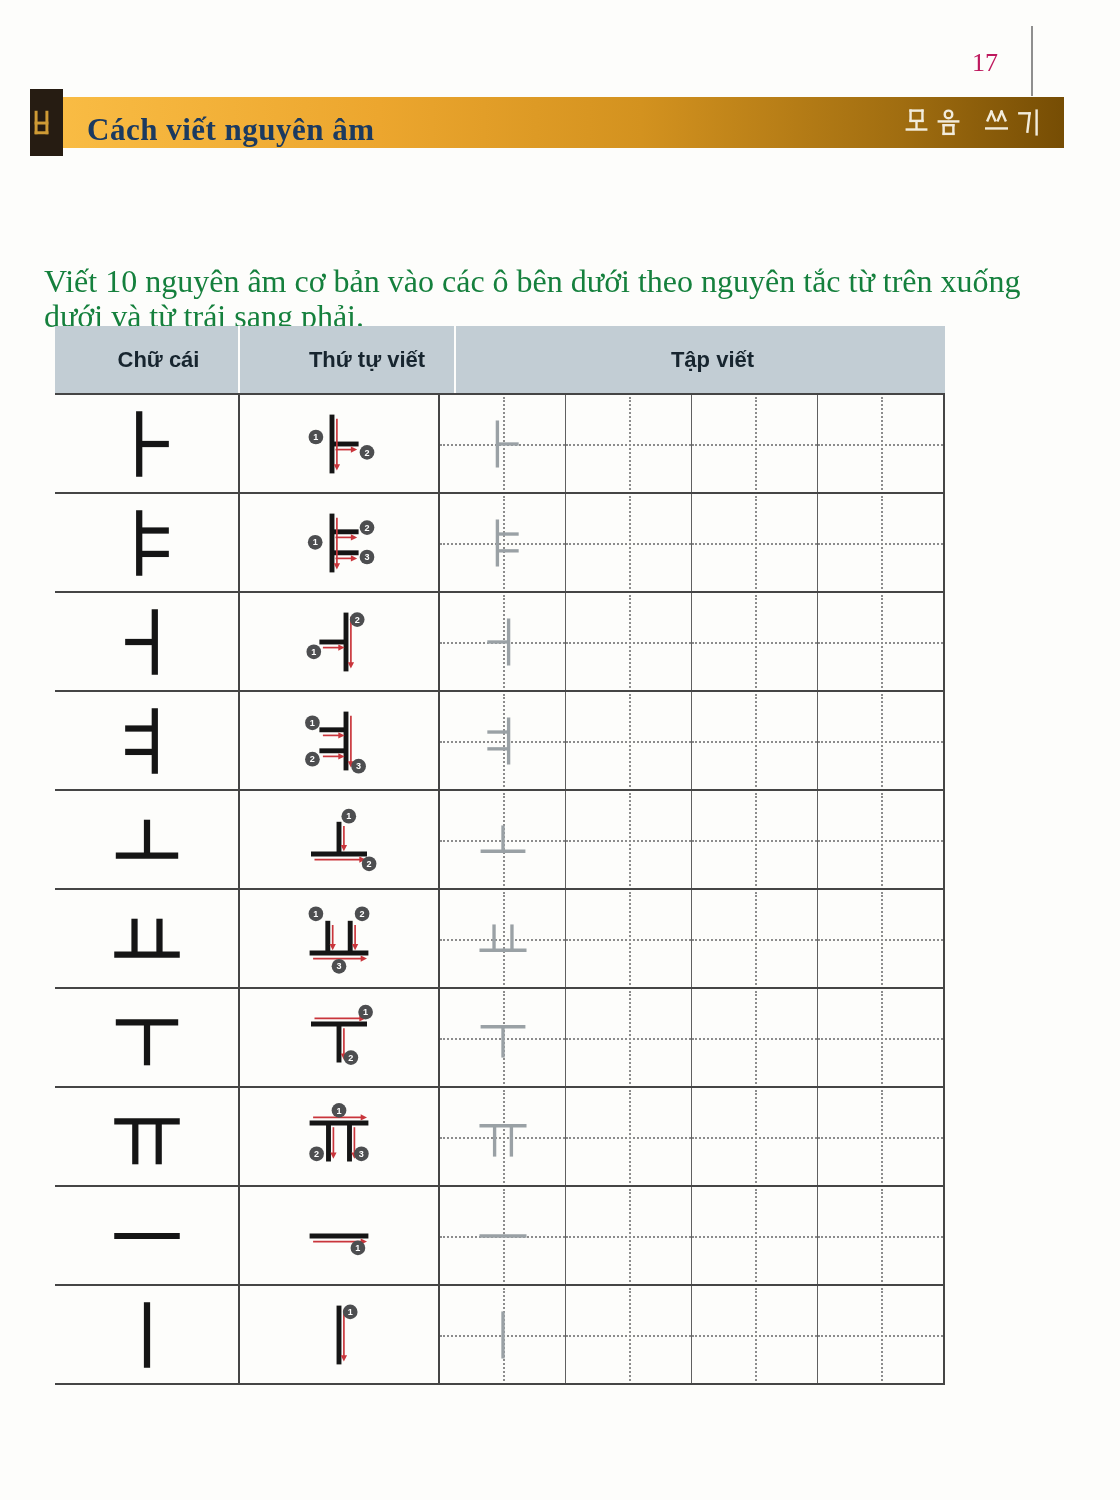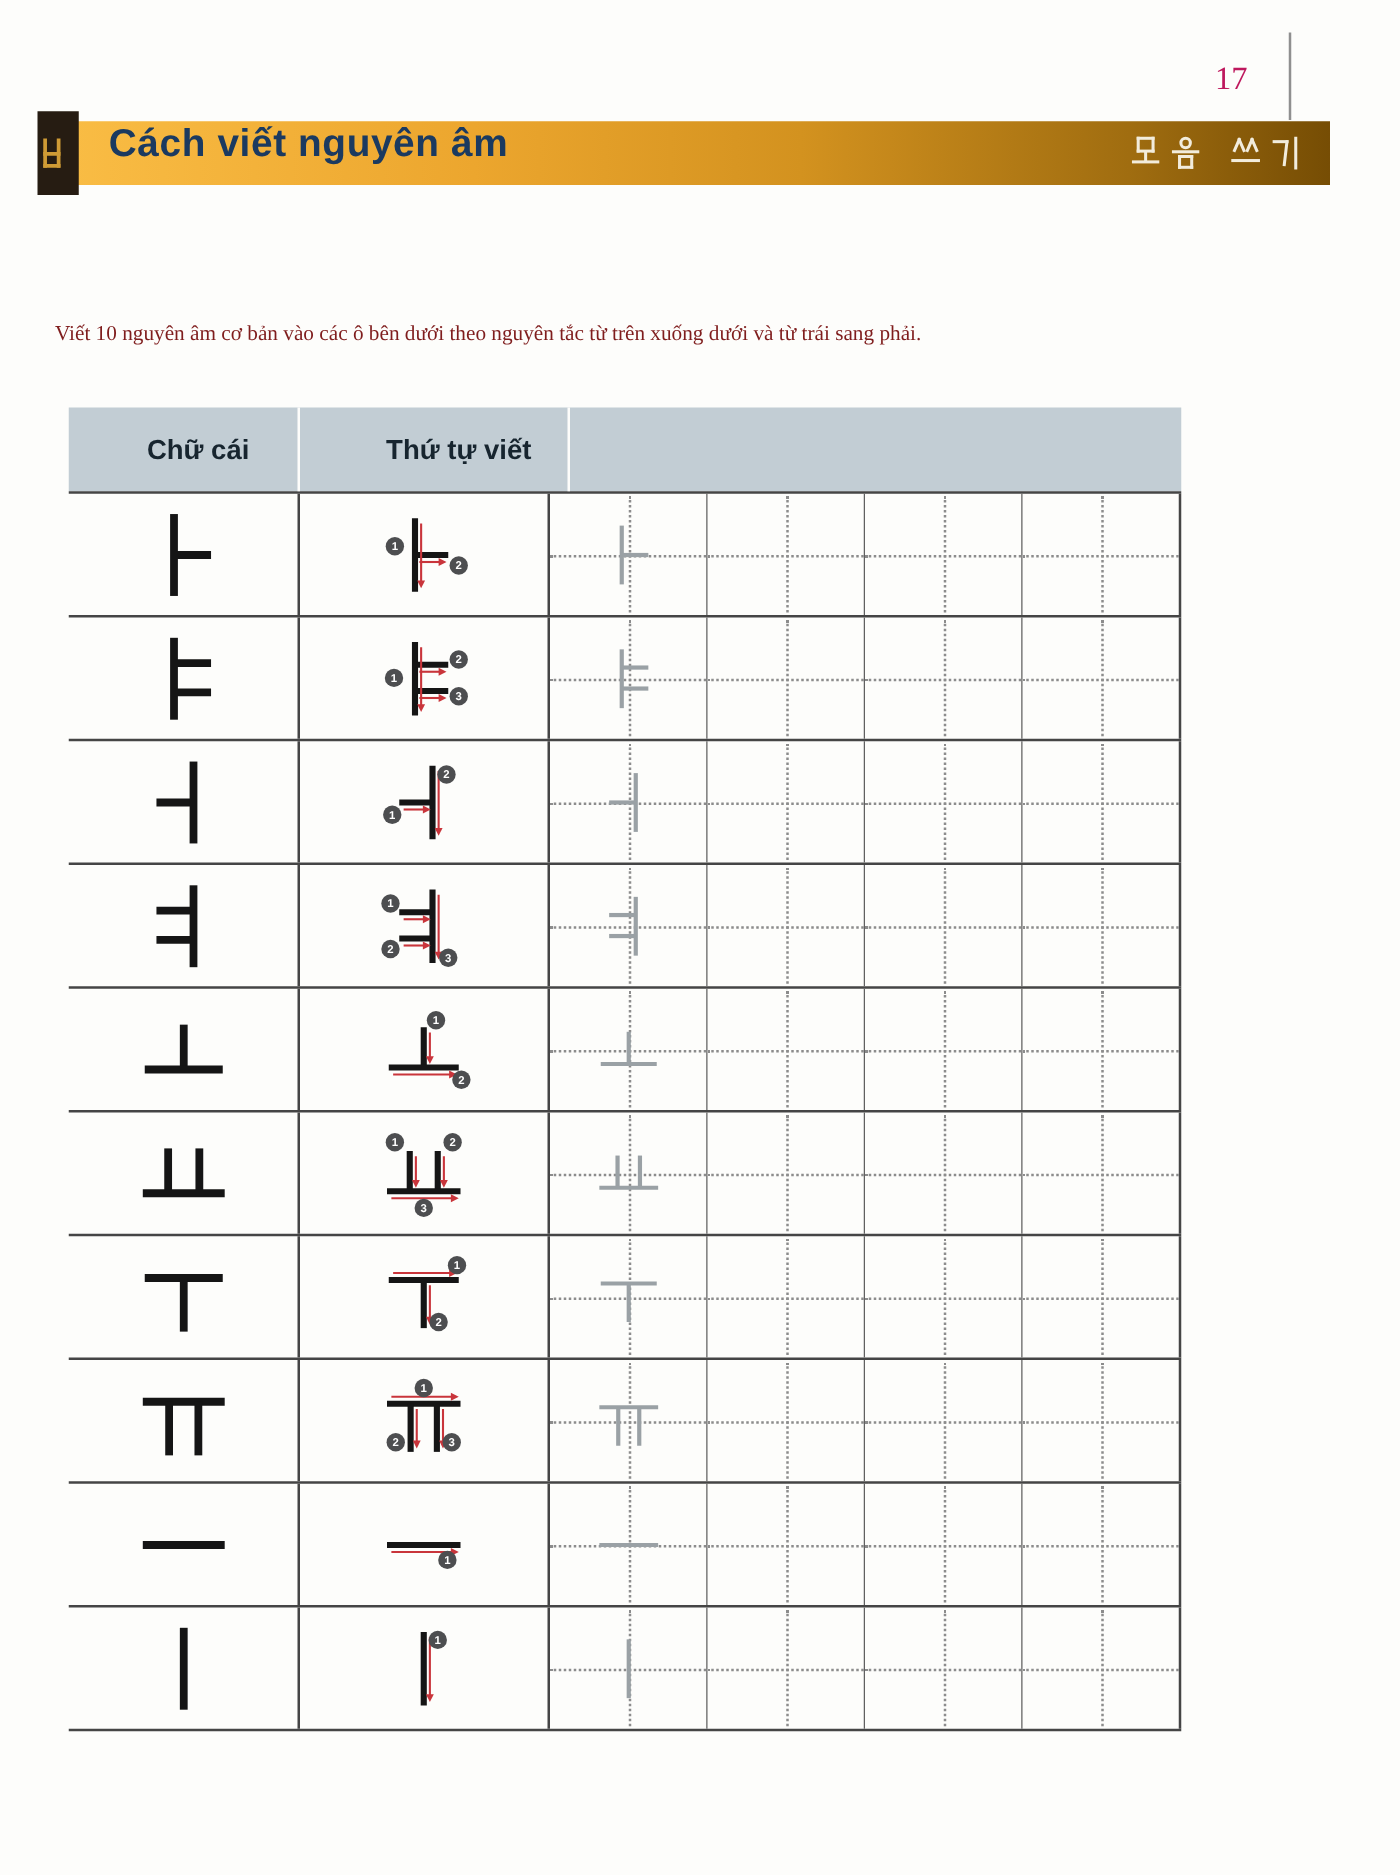--- a/index.html
+++ b/index.html
@@ -12,33 +12,33 @@
   .page{position:relative;width:1120px;height:1500px;}
 
   
   .pageno{position:absolute;left:972px;top:48px;font-family:"Liberation Serif","DejaVu Serif",serif;
     font-size:26px;color:#be185d;}
   .pageno-rule{position:absolute;left:1031px;top:26px;width:2px;height:70px;background:#8f8f8f;}
 
   
   .header-bar{position:absolute;left:57px;top:97px;width:1007px;height:51px;
     background:linear-gradient(to right,#f9bc44 0%,#eca62e 32%,#d3921f 58%,#a06d10 84%,#764d04 100%);
-    display:flex;align-items:flex-start;}
+    display:flex;align-items:flex-end;font-family:Liberation Serif, serif;}
   .header-title{margin-left:30px;font-size:31px;font-weight:bold;color:#1b3a60;letter-spacing:.5px;}
   .header-kr{position:absolute;right:22px;top:0;height:51px;display:flex;align-items:center;}
   .corner-box{position:absolute;left:30px;top:89px;width:33px;height:67px;background:#261c12;
     display:flex;align-items:center;justify-content:center;overflow:hidden;z-index:2;}
   .corner-box svg{margin-left:-10px;}
 
   .visually-hidden{position:absolute;width:1px;height:1px;overflow:hidden;clip-path:inset(50%);white-space:nowrap;}
 
   
   .intro{position:absolute;left:44px;top:232px;width:992px;
     font-family:"Liberation Serif","DejaVu Serif",serif;
-    font-size:17px;line-height:35px;color:#7f1d1d;}
+    font-size:32px;line-height:35px;color:#15803d;}
 
   
   .vtable{position:absolute;left:55px;top:326px;width:890px;}
   .t-head{display:flex;height:67px;background:#c2cdd4;}
   .th{display:flex;align-items:center;justify-content:center;font-weight:bold;font-size:22px;color:#17252f;box-sizing:border-box;padding-left:24px;}
   .th1{width:185px;border-right:2px solid #fdfdfb;}
   .th2{width:200px;border-right:2px solid #fdfdfb;margin-left:16px;}
   .th3{flex:1;}
   .t-body{border-top:2px solid #454545;}
   .t-row{display:flex;height:99px;border-bottom:2px solid #454545;box-sizing:border-box;}
@@ -110,20 +110,21 @@
         </svg>
       </span>
     </div>
 
   <p class="intro">Viết 10 nguyên âm cơ bản vào các ô bên dưới theo nguyên tắc từ trên xuống dưới và từ trái sang phải.</p>
 
   <div class="vtable">
     <div class="t-head">
       <div class="th th1">Chữ cái</div>
       <div class="th th2">Thứ tự viết</div>
+      <div class="th th3">Tập viết</div>
     </div>
     <div class="t-body">
         <div class="t-row">
           <div class="cell c1">
             <svg viewBox="0 0 100 100" width="78" height="78" aria-label="ㅏ">
               <line x1="40" y1="8" x2="40" y2="92" stroke="#151515" stroke-width="8" stroke-linecap="butt"></line>
               <line x1="40" y1="50" x2="78" y2="50" stroke="#151515" stroke-width="8" stroke-linecap="butt"></line>
             </svg>
           </div>
           <div class="cell c2">

